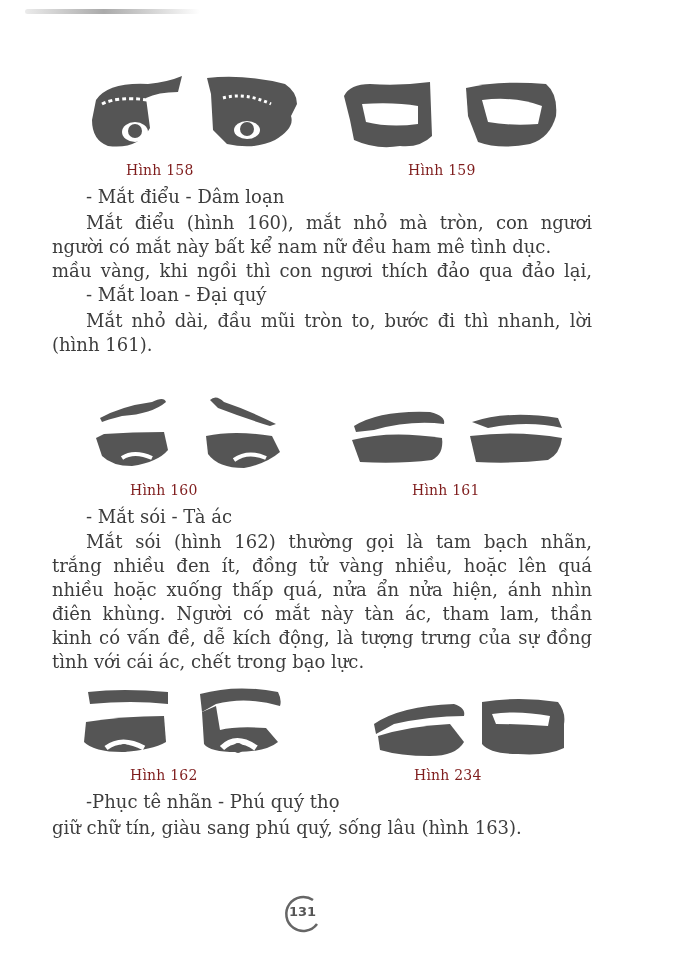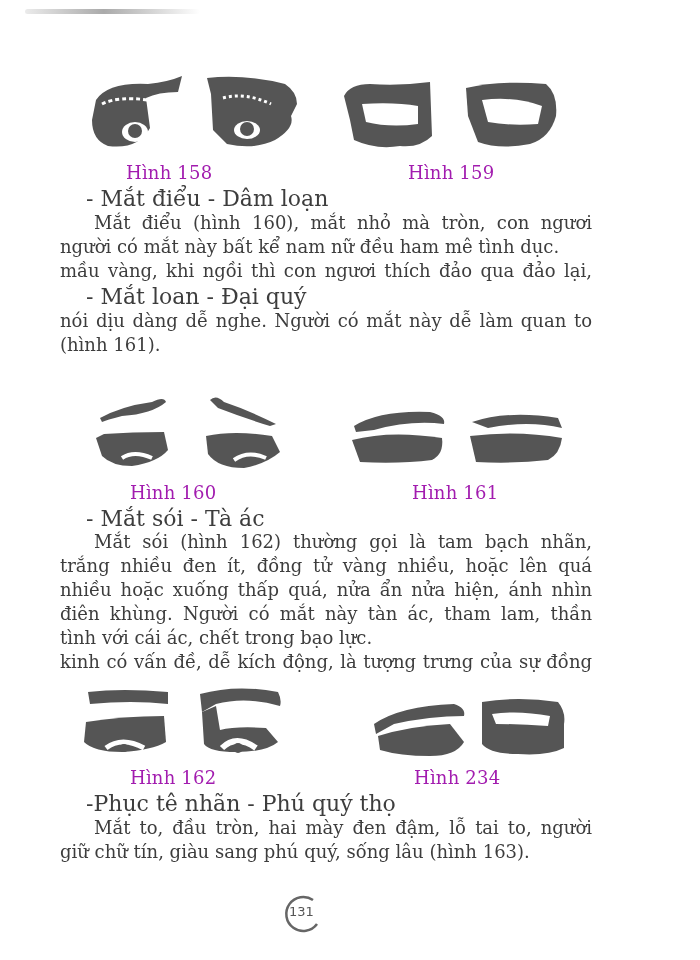--- a/index.html
+++ b/index.html
@@ -9,32 +9,32 @@
     color: #4a4a4a;
   }
   .scan-header {
     position: absolute; left: 25px; top: 9px; width: 175px; height: 5px;
     background: linear-gradient(90deg, rgba(120,120,120,0.15), rgba(100,100,100,0.55) 45%, rgba(120,120,120,0.35) 70%, rgba(150,150,150,0.0));
     border-radius: 3px;
   }
   .fig-row { position: absolute; left: 0; width: 700px; height: 100px; }
   .eye { position: absolute; }
   .caption {
-    position: absolute; font-size: 18px; color: #a21caf; white-space: nowrap;
+    position: absolute; font-size: 14px; color: #7f1d1d; white-space: nowrap;
     letter-spacing: 0.2px;
   }
   .heading {
-    position: absolute; left: 86px; font-size: 22px; color: #3d3d3d; white-space: nowrap;
+    position: absolute; left: 86px; font-size: 18px; color: #3d3d3d; white-space: nowrap;
   }
   .para { position: absolute; left: 52px; width: 540px; font-size: 18px; line-height: 24px; color: #3d3d3d; }
-  .para .line { display: block; white-space: nowrap; text-align: justify; text-align-last: justify; height: 24px; margin-left: 8px; }
+  .para .line { display: block; white-space: nowrap; text-align: justify; text-align-last: justify; height: 24px; }
   .para .line.first { padding-left: 34px; }
   .para .line.last { text-align-last: left; }
   .page-num {
-    position: absolute; left: 283px; top: 894px; width: 40px; height: 40px;
+    position: absolute; left: 283px; top: 894px; width: 40px; height: 40px; font-weight: bold;
   }
   .page-num span {
     position: absolute; left: 6px; top: 10px; font-family: "DejaVu Sans", sans-serif; font-size: 13px; color: #555;
   }
 </style>
 </head>
 <body>
 
 <div class="scan-header"></div>
 
@@ -66,21 +66,21 @@
 
 <div class="heading" style="top:186px">- Mắt điểu - Dâm loạn</div>
 <div class="para" style="top:211px">
   <span class="line first">Mắt điểu (hình 160), mắt nhỏ mà tròn, con ngươi</span>
   <span class="line last">người có mắt này bất kể nam nữ đều ham mê tình dục.</span>
   <span class="line">mầu vàng, khi ngồi thì con ngươi thích đảo qua đảo lại,</span>
 </div>
 
 <div class="heading" style="top:284px">- Mắt loan - Đại quý</div>
 <div class="para" style="top:309px">
-  <span class="line">nói dịu dàng dễ nghe. Người có mắt này dễ làm quan to</span>
+  <span class="line first">Mắt nhỏ dài, đầu mũi tròn to, bước đi thì nhanh, lời</span>
   <span class="line last">(hình 161).</span>
 </div>
 
 <div class="fig-row" style="top:388px;">
   <svg class="eye" style="left:92px;top:4px" width="80" height="76">
     <path d="M8 26 Q30 14 60 10 Q72 4 74 10 Q60 22 30 24 Q14 28 10 30 Z" fill="#555"></path>
     <path d="M4 46 L12 42 Q40 40 72 40 L76 58 Q66 70 40 74 Q20 74 10 64 Z" fill="#555"></path>
     <path d="M30 66 Q42 58 60 66" stroke="#fff" stroke-width="4" fill="none"></path>
   </svg>
   <svg class="eye" style="left:204px;top:4px" width="80" height="76">
@@ -100,22 +100,22 @@
 
 <div class="caption" style="left:130px;top:482px">Hình 160</div>
 <div class="caption" style="left:412px;top:482px">Hình 161</div>
 
 <div class="heading" style="top:506px">- Mắt sói - Tà ác</div>
 <div class="para" style="top:530px">
   <span class="line first">Mắt sói (hình 162) thường gọi là tam bạch nhãn,</span>
   <span class="line">trắng nhiều đen ít, đồng tử vàng nhiều, hoặc lên quá</span>
   <span class="line">nhiều hoặc xuống thấp quá, nửa ẩn nửa hiện, ánh nhìn</span>
   <span class="line">điên khùng. Người có mắt này tàn ác, tham lam, thần</span>
+  <span class="line">kinh có vấn đề, dễ kích động, là tượng trưng của sự đồng</span>
   <span class="line last">tình với cái ác, chết trong bạo lực.</span>
-  <span class="line">kinh có vấn đề, dễ kích động, là tượng trưng của sự đồng</span>
 </div>
 
 <div class="fig-row" style="top:680px;">
   <svg class="eye" style="left:82px;top:6px" width="92" height="74">
     <path d="M6 6 Q40 2 86 6 L86 18 Q50 14 8 18 Z" fill="#555"></path>
     <path d="M4 36 Q40 30 82 30 L84 56 Q70 64 40 66 Q12 66 2 56 Z" fill="#555"></path>
     <path d="M24 62 Q40 50 62 62" stroke="#fff" stroke-width="5" fill="none"></path>
     <circle cx="42" cy="62" r="4" fill="#555"></circle>
   </svg>
   <svg class="eye" style="left:196px;top:6px" width="90" height="74">
@@ -132,21 +132,20 @@
     <path d="M4 4 Q40 -2 80 4 Q88 14 86 26 L86 50 Q70 58 40 56 Q12 56 4 46 Z" fill="#555"></path>
     <path d="M14 16 Q40 12 72 18 L70 28 Q42 26 18 26 Z" fill="#fff"></path>
   </svg>
 </div>
 
 <div class="caption" style="left:130px;top:767px">Hình 162</div>
 <div class="caption" style="left:414px;top:767px">Hình 234</div>
 
 <div class="heading" style="top:791px">-Phục tê nhãn - Phú quý thọ</div>
 <div class="para" style="top:816px">
-  <span class="line first">Mắt to, đầu tròn, hai mày đen đậm, lỗ tai to, người</span>
   <span class="line last">giữ chữ tín, giàu sang phú quý, sống lâu (hình 163).</span>
 </div>
 
 <div class="page-num">
   <svg width="40" height="40" style="position:absolute;left:0;top:0">
     <path d="M30 6 A17 17 0 1 0 34 30" stroke="#666" stroke-width="2.5" fill="none"></path>
   </svg>
   <span>131</span>
 </div>
 

